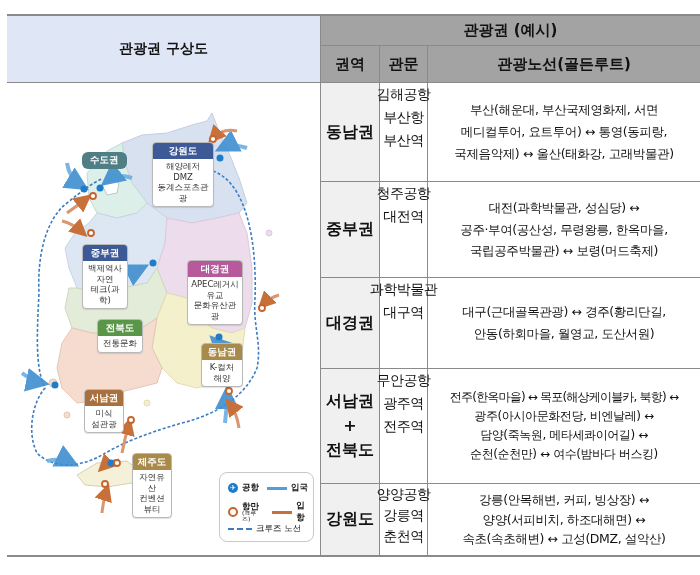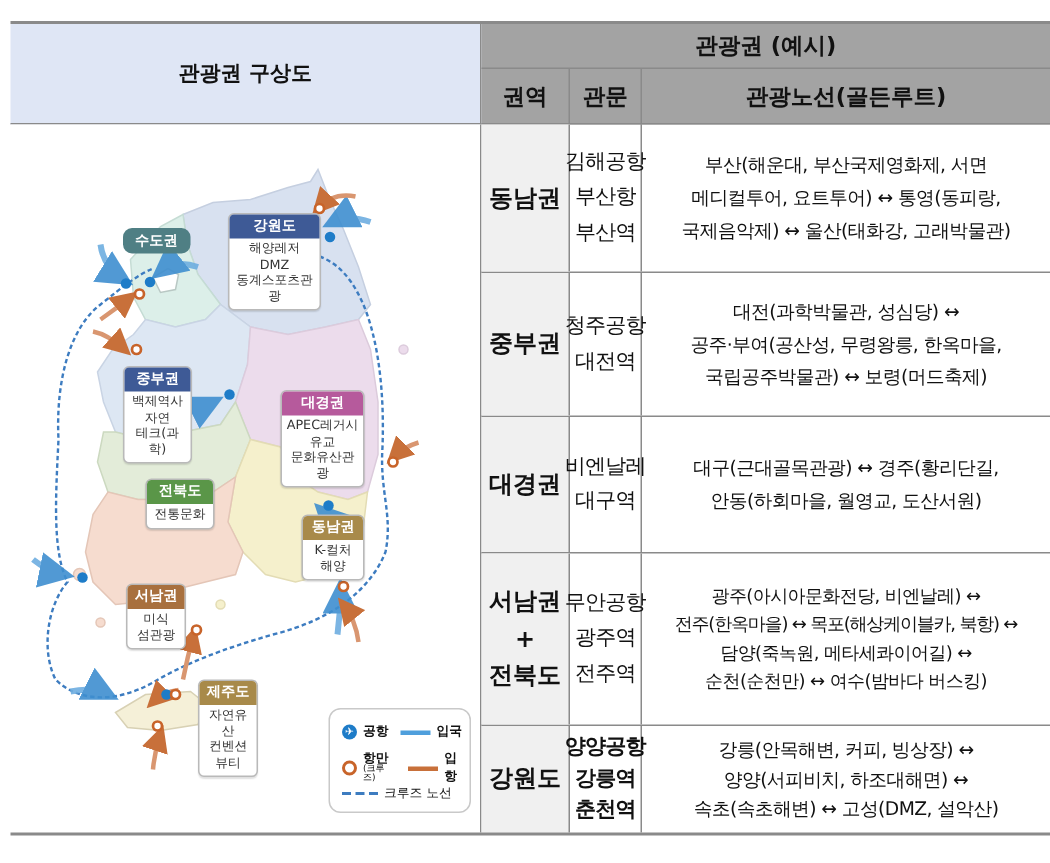--- a/index.html
+++ b/index.html
@@ -16,21 +16,21 @@
   .hdr-right .sub { position: absolute; top: 30px; height: 37px; display:flex; align-items:center; justify-content:center; font-weight: bold; font-size: 15px; border-bottom: 1px solid #8a8a8a; }
   .sub.c1 { left: 0; width: 59px; border-right: 1px solid #8a8a8a; }
   .sub.c2 { left: 59px; width: 48px; border-right: 1px solid #8a8a8a; }
   .sub.c3 { left: 107px; width: 272px; }
 
   .map-cell { position: absolute; left: 0; top: 69px; width: 314px; height: 472px; border-right: 1px solid #8a8a8a; background:#fff; }
 
   .row { position: absolute; left: 314px; width: 379px; border-bottom: 1px solid #8a8a8a; }
   .row:last-child { border-bottom: none; }
   .row .region { position: absolute; left: 0; top: 0; bottom: 0; width: 59px; background: #f0f0f0; border-right: 1px solid #8a8a8a; display:flex; flex-direction: column; align-items:center; justify-content:center; font-weight: bold; font-size: 16px; line-height: 1.55; text-align: center; }
-  .row .gate { position: absolute; left: 59px; top: 0; bottom: 0; width: 48px; border-right: 1px solid #8a8a8a; display:flex; flex-direction:column; align-items:center; justify-content:center; font-size: 14px; line-height: 1.65; text-align:center; white-space: nowrap; }
+  .row .gate { position: absolute; left: 59px; top: 0; bottom: 0; width: 48px; border-right: 1px solid #8a8a8a; display:flex; flex-direction:column; align-items:center; justify-content:flex-start; font-size: 14px; line-height: 1.65; text-align:center; white-space: nowrap; }
   .row .gate span { display:block; letter-spacing: -0.5px; }
   .row .route { position: absolute; left: 107px; top: 0; bottom: 0; width: 272px; display:flex; flex-direction:column; align-items:center; justify-content:center; font-size: 12.5px; line-height: 1.75; text-align:center; white-space: nowrap; letter-spacing: -0.4px; }
   .row .route.tight { line-height: 1.6; }
 
   
   .map-svg { position: absolute; left: 0; top: 0; }
   .lbl { position: absolute; background:#fff; border: 1px solid #b9b9b9; border-radius: 4px; text-align:center; font-size: 8.5px; line-height: 1.25; color:#333; box-shadow: 0 1px 1px rgba(0,0,0,0.12); }
   .lbl .t { color:#fff; font-weight:bold; font-size: 9.5px; padding: 2px 0; border-radius: 3px 3px 0 0; }
   .lbl .b { padding: 2px 3px 3px; }
   .pill { position:absolute; color:#fff; font-weight:bold; font-size: 9.5px; border-radius: 6px; padding: 2px 8px; text-align:center; }
@@ -245,53 +245,53 @@
       <span>공주·부여(공산성, 무령왕릉, 한옥마을,</span>
       <span>국립공주박물관) ↔ 보령(머드축제)</span>
     </div>
   </div>
 
   <div class="row" style="top:264px;height:91px;">
     <div class="region">
       <span>대경권</span>
     </div>
     <div class="gate">
-      <span>비엔날레</span>
+      <span>과학박물관</span>
       <span>대구역</span>
     </div>
     <div class="route">
       <span>대구(근대골목관광) ↔ 경주(황리단길,</span>
       <span>안동(하회마을, 월영교, 도산서원)</span>
     </div>
   </div>
 
   <div class="row" style="top:355px;height:115px;">
     <div class="region">
       <span>서남권</span>
       <span>+</span>
       <span>전북도</span>
     </div>
     <div class="gate">
       <span>무안공항</span>
       <span>광주역</span>
       <span>전주역</span>
     </div>
     <div class="route tight" style="font-size:12px;">
+      <span style="letter-spacing:-0.8px;">전주(한옥마을) ↔ 목포(해상케이블카, 북항) ↔</span>
       <span>광주(아시아문화전당, 비엔날레) ↔</span>
-      <span style="letter-spacing:-0.8px;">전주(한옥마을) ↔ 목포(해상케이블카, 북항) ↔</span>
       <span>담양(죽녹원, 메타세콰이어길) ↔</span>
       <span>순천(순천만) ↔ 여수(밤바다 버스킹)</span>
     </div>
   </div>
 
   <div class="row" style="top:470px;height:71px;border-bottom:none;">
     <div class="region">
       <span>강원도</span>
     </div>
-    <div class="gate" style="line-height:1.5;font-weight:bold;">
+    <div class="gate" style="line-height:1.5;">
       <span>양양공항</span>
       <span>강릉역</span>
       <span>춘천역</span>
     </div>
     <div class="route" style="line-height:1.55;">
       <span>강릉(안목해변, 커피, 빙상장) ↔</span>
       <span>양양(서피비치, 하조대해면) ↔</span>
       <span>속초(속초해변) ↔ 고성(DMZ, 설악산)</span>
     </div>
   </div>

